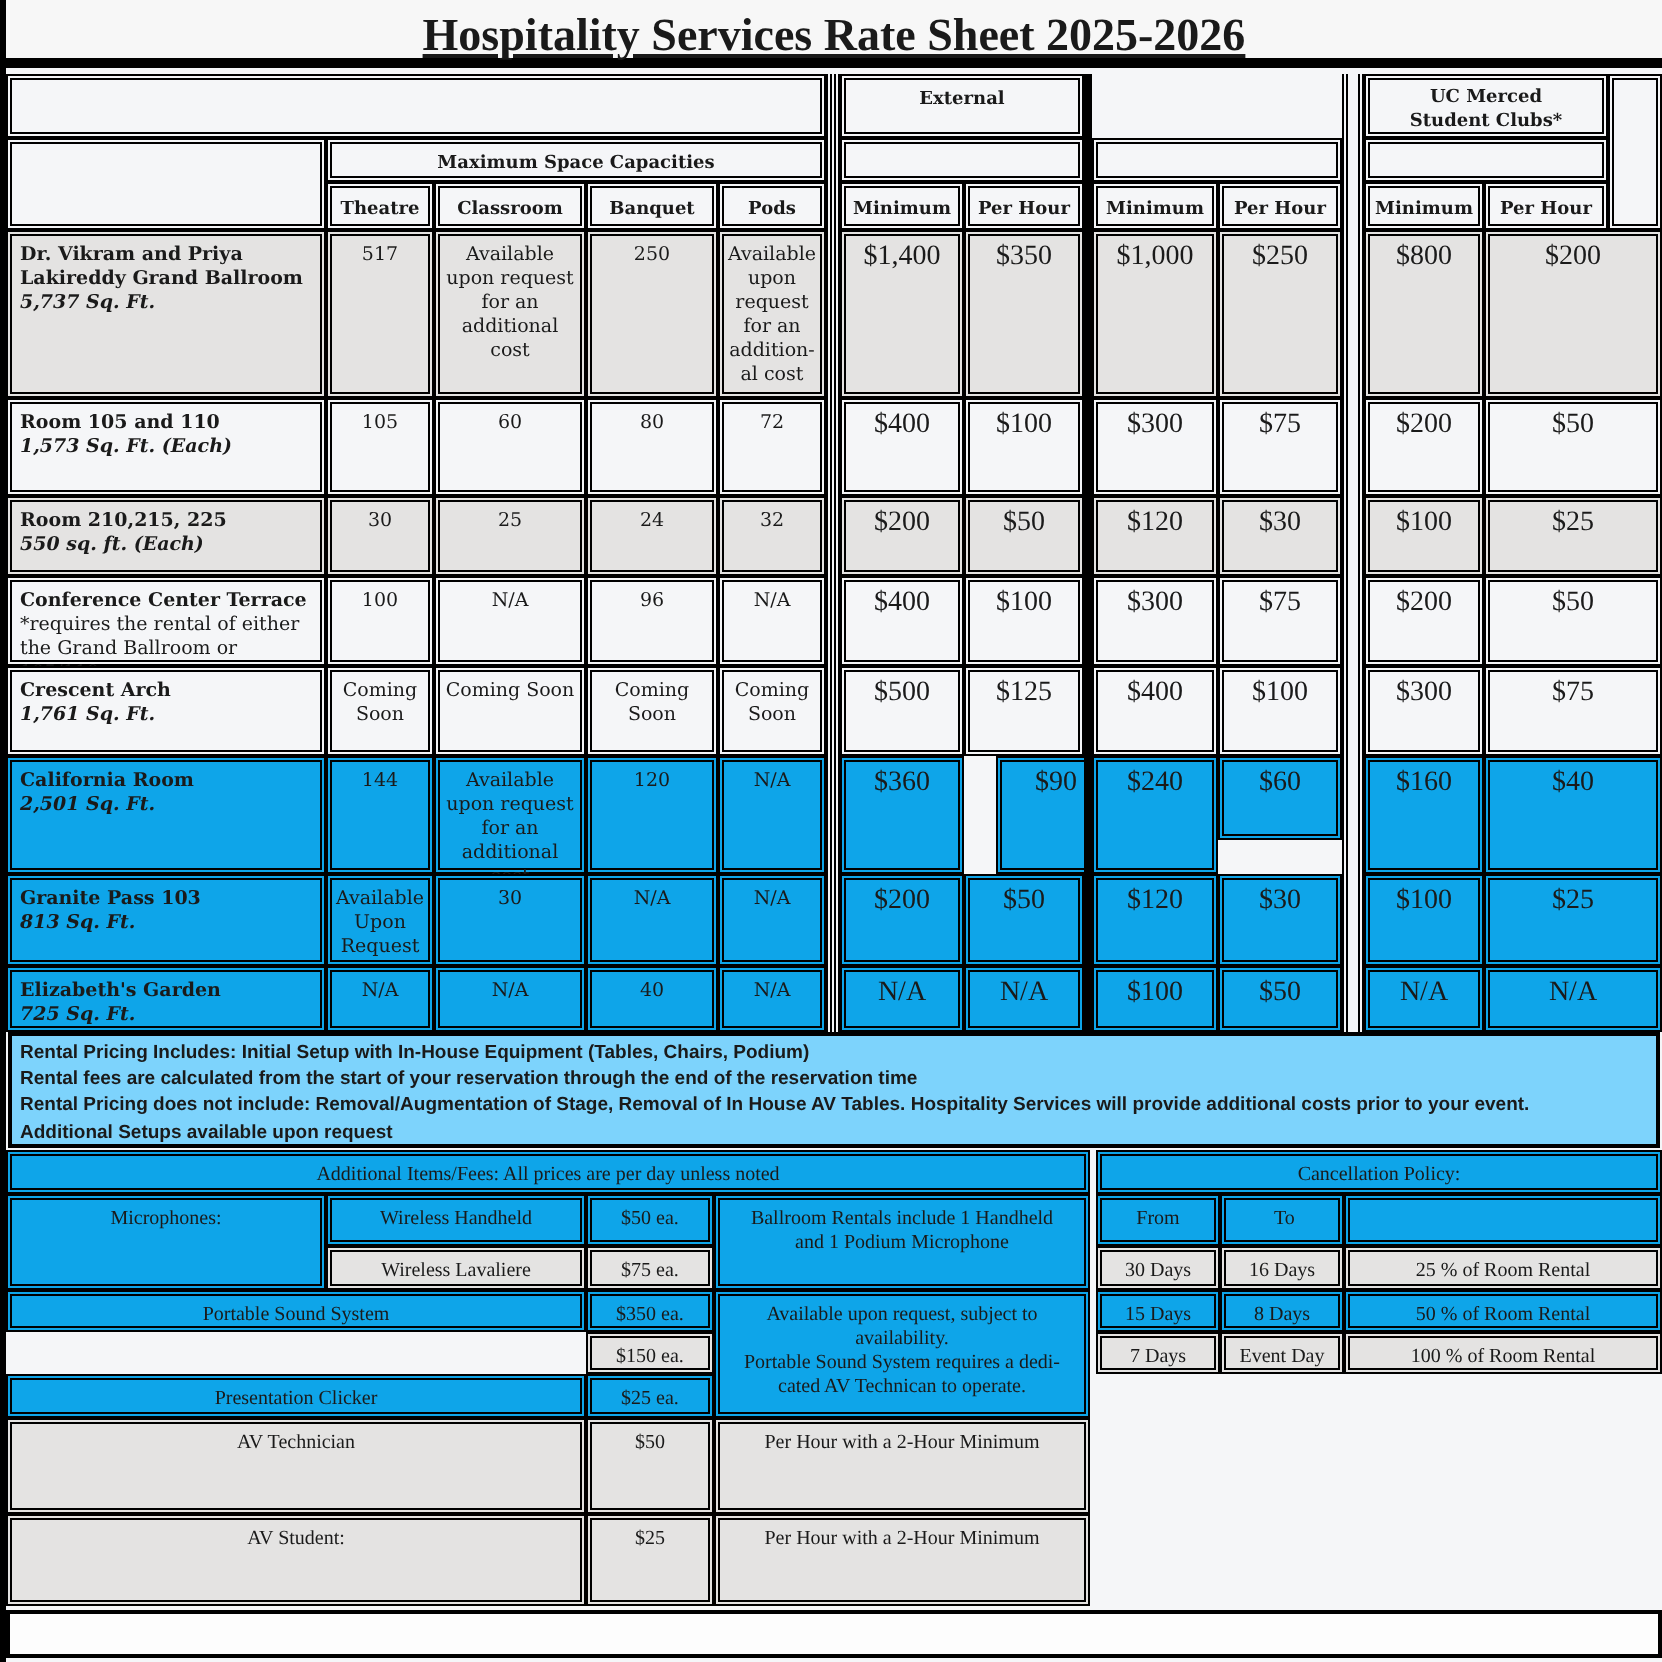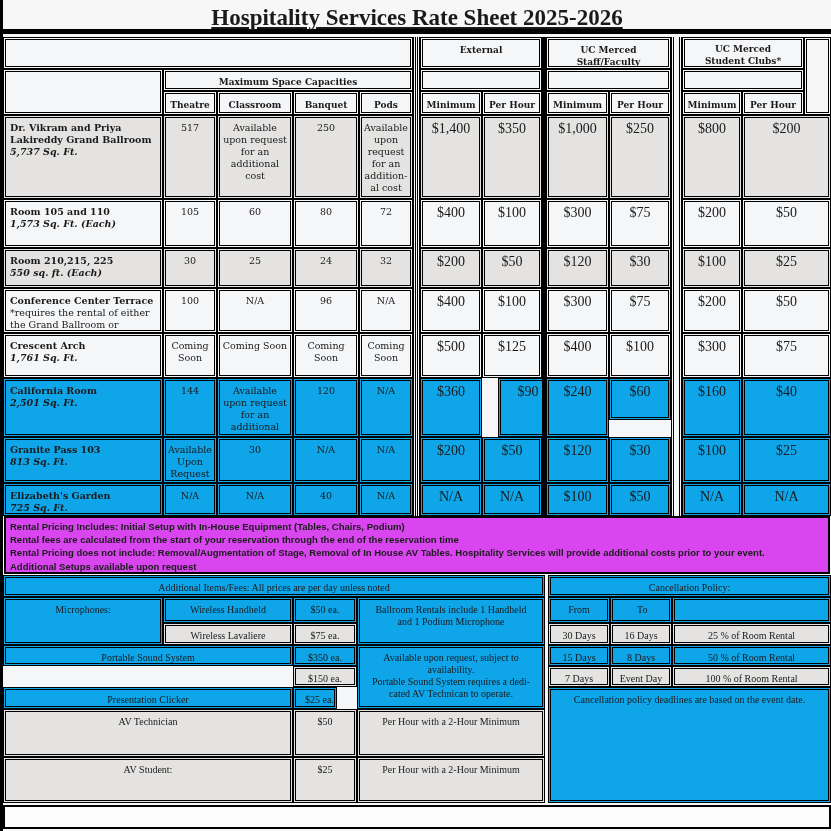--- a/index.html
+++ b/index.html
@@ -11,21 +11,21 @@
     .abs { position: absolute; }
     .cell { position: absolute; border: 3px double #000; font-size: 9.5px; text-align: center; padding-top: 4px; line-height: 12px; }
     .hdr { font-weight: bold; font-size: 9px; }
     .gray { background: #e4e3e2; }
     .light { background: #f5f6f8; }
     .white { background: #0ea5e9; }
     .left { text-align: left; padding-left: 4px; }
     .venue-name { font-weight: bold; font-size: 9.5px; }
     .venue-sqft { font-style: italic; font-size: 9.5px; font-weight: bold; }
     .price { font-family: "Liberation Serif", serif; font-size: 14px; padding-top: 5px; }
-    .notes { position: absolute; left: 1px; top: 516px; width: 826px; height: 58px; border: 2px solid #000; background: #d946ef; padding: 2px 4px; font-family: "Liberation Sans", sans-serif; font-weight: bold; font-size: 9.5px; line-height: 13.2px; }
+    .notes { position: absolute; left: 1px; top: 516px; width: 826px; height: 58px; border: 2px solid #000; background: #7dd3fc; padding: 2px 4px; font-family: "Liberation Sans", sans-serif; font-weight: bold; font-size: 9.5px; line-height: 13.2px; }
     .sans { font-family: "Liberation Serif", serif; font-size: 10px; }
     .thick-v { position: absolute; background: #000; }
   </style>
 </head>
 <body>
 
 <div class="page">
 
   <div class="title-bar">
     <span class="title">Hospitality Services Rate Sheet 2025-2026</span>
@@ -37,21 +37,20 @@
   <div class="cell light hdr" style="left:160px;top:91px;width:54px;height:24px;padding-top:5px;">Theatre</div>
   <div class="cell light hdr" style="left:214px;top:91px;width:76px;height:24px;padding-top:5px;">Classroom</div>
   <div class="cell light hdr" style="left:290px;top:91px;width:66px;height:24px;padding-top:5px;">Banquet</div>
   <div class="cell light hdr" style="left:356px;top:91px;width:54px;height:24px;padding-top:5px;">Pods</div>
 
   <div class="cell light hdr" style="left:417px;top:37px;width:122px;height:32px;">External</div>
   <div class="cell light" style="left:417px;top:69px;width:122px;height:22px;"></div>
   <div class="cell light hdr" style="left:417px;top:91px;width:62px;height:24px;padding-top:5px;">Minimum</div>
   <div class="cell light hdr" style="left:479px;top:91px;width:60px;height:24px;padding-top:5px;">Per Hour</div>
 
-  <div class="cell light hdr" style="left:543px;top:37px;width:125px;height:32px;">UC Merced Staff/Faculty</div>
   <div class="cell light" style="left:543px;top:69px;width:125px;height:22px;"></div>
   <div class="cell light hdr" style="left:543px;top:91px;width:63px;height:24px;padding-top:5px;">Minimum</div>
   <div class="cell light hdr" style="left:606px;top:91px;width:62px;height:24px;padding-top:5px;">Per Hour</div>
 
   <div class="cell light hdr" style="left:679px;top:37px;width:122px;height:32px;padding-top:3px;">
     <div>UC Merced</div>
     <div>Student Clubs*</div>
   </div>
   <div class="cell light" style="left:801px;top:37px;width:27px;height:78px;"></div>
   <div class="cell light" style="left:679px;top:69px;width:122px;height:22px;"></div>
@@ -190,21 +189,21 @@
   <div class="cell white sans" style="left:290px;top:597px;width:64px;height:26px;">$50 ea.</div>
   <div class="cell gray sans" style="left:160px;top:623px;width:130px;height:22px;">Wireless Lavaliere</div>
   <div class="cell gray sans" style="left:290px;top:623px;width:64px;height:22px;">$75 ea.</div>
   <div class="cell white sans" style="left:354px;top:597px;width:188px;height:48px;padding-left:10px;padding-right:10px;">Ballroom Rentals include 1 Handheld and 1 Podium Microphone</div>
 
   <div class="cell white sans" style="left:0;top:645px;width:290px;height:21px;">Portable Sound System</div>
   <div class="cell white sans" style="left:290px;top:645px;width:64px;height:21px;">$350 ea.</div>
   <div class="cell gray sans" style="left:0;top:666px;width:290px;height:21px;margin-top:44px;">Laptops</div>
   <div class="cell gray sans" style="left:290px;top:666px;width:64px;height:21px;">$150 ea.</div>
   <div class="cell white sans" style="left:0;top:687px;width:290px;height:22px;">Presentation Clicker</div>
-  <div class="cell white sans" style="left:290px;top:687px;width:44px;height:22px;text-align:right;">$25 ea.</div>
+  <div class="cell white sans" style="left:290px;top:687px;width:64px;height:22px;">$25 ea.</div>
   <div class="cell white sans" style="left:354px;top:645px;width:188px;height:64px;padding-left:6px;padding-right:6px;">
     <div>Available upon request, subject to availability.</div>
     <div>Portable Sound System requires a dedi-cated AV Technican to operate.</div>
   </div>
 
   <div class="cell gray sans" style="left:0;top:709px;width:290px;height:48px;">AV Technician</div>
   <div class="cell gray sans" style="left:290px;top:709px;width:64px;height:48px;">$50</div>
   <div class="cell gray sans" style="left:354px;top:709px;width:188px;height:48px;">Per Hour with a 2-Hour Minimum</div>
 
   <div class="cell gray sans" style="left:0;top:757px;width:290px;height:46px;">
@@ -221,16 +220,15 @@
       <div class="cell sans gray" style="left: 545px; top: 623px; width: 62px; height: 22px;">30 Days</div>
       <div class="cell sans gray" style="left: 607px; top: 623px; width: 62px; height: 22px;">16 Days</div>
       <div class="cell sans gray" style="left: 669px; top: 623px; width: 159px; height: 22px;">25 % of Room Rental</div>
       <div class="cell sans white" style="left: 545px; top: 645px; width: 62px; height: 21px;">15 Days</div>
       <div class="cell sans white" style="left: 607px; top: 645px; width: 62px; height: 21px;">8 Days</div>
       <div class="cell sans white" style="left: 669px; top: 645px; width: 159px; height: 21px;">50 % of Room Rental</div>
       <div class="cell sans gray" style="left: 545px; top: 666px; width: 62px; height: 21px;">7 Days</div>
       <div class="cell sans gray" style="left: 607px; top: 666px; width: 62px; height: 21px;">Event Day</div>
       <div class="cell sans gray" style="left: 669px; top: 666px; width: 159px; height: 21px;">100 % of Room Rental</div>
     </div>
-  <div class="cell white sans" style="left:545px;top:687px;width:283px;height:116px;">Cancellation policy deadlines are based on the event date.</div>
 
   <div class="abs" style="left:0;top:805px;width:828px;height:24px;border:2px solid #000;background:#fdfdfd;"></div>
 </div>
 
 </body></html>

